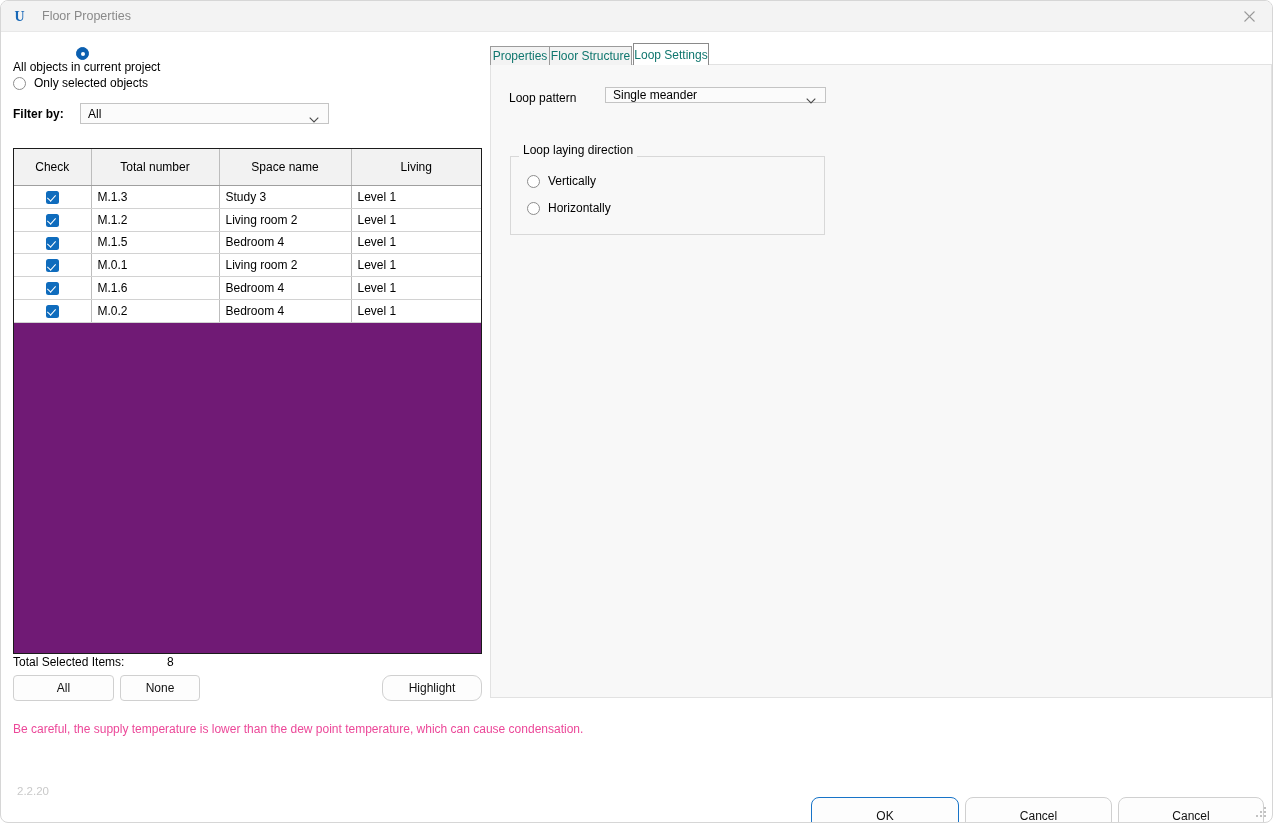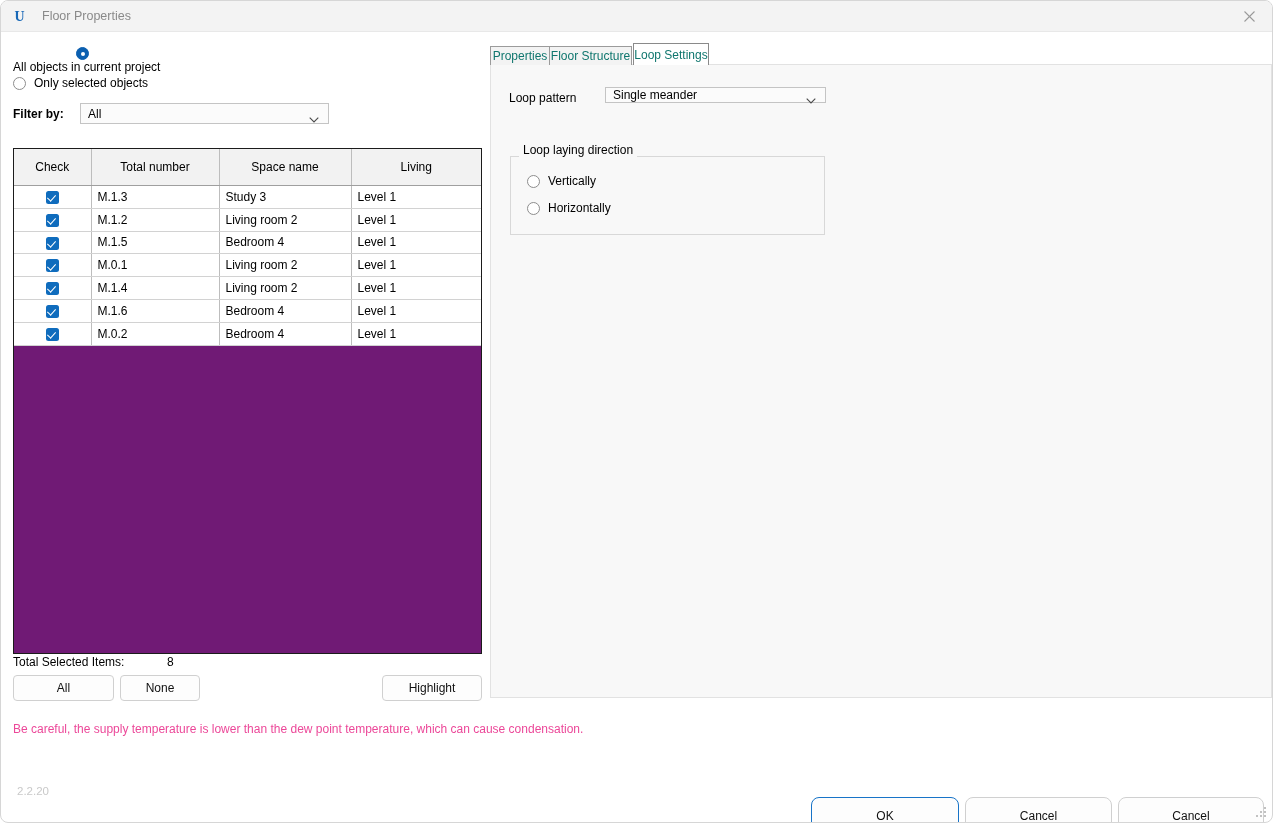--- a/index.html
+++ b/index.html
@@ -202,21 +202,21 @@
     border-radius: 4px;
     box-sizing: border-box;
     display: flex;
     align-items: center;
     justify-content: center;
     font-size: 12px;
     color: #111;
   }
   #btn-all { left: 12px; top: 674px; width: 101px; height: 26px; }
   #btn-none { left: 119px; top: 674px; width: 80px; height: 26px; }
-  #btn-highlight { left: 381px; top: 674px; width: 100px; height: 26px; }
+  #btn-highlight { left: 381px; top: 674px; width: 100px; height: 26px; border-radius: 9px; }
 
   
   #tabstrip {
     position: absolute;
     left: 489px; top: 45px;
     width: 782px; height: 19px;
   }
   .tab {
     position: absolute;
     bottom: 0;
@@ -386,26 +386,20 @@
             <td>Level 1</td>
           </tr>
           <tr>
             <td class="check-cell"><span class="cbx"></span></td>
             <td>M.0.1</td>
             <td>Living room 2</td>
             <td>Level 1</td>
           </tr>
           <tr>
             <td class="check-cell"><span class="cbx"></span></td>
-            <td>M.1.4</td>
-            <td>Living room 2</td>
-            <td>Level 1</td>
-          </tr>
-          <tr>
-            <td class="check-cell"><span class="cbx"></span></td>
             <td>M.1.6</td>
             <td>Bedroom 4</td>
             <td>Level 1</td>
           </tr>
           <tr>
             <td class="check-cell"><span class="cbx"></span></td>
             <td>M.0.2</td>
             <td>Bedroom 4</td>
             <td>Level 1</td>
           </tr>

